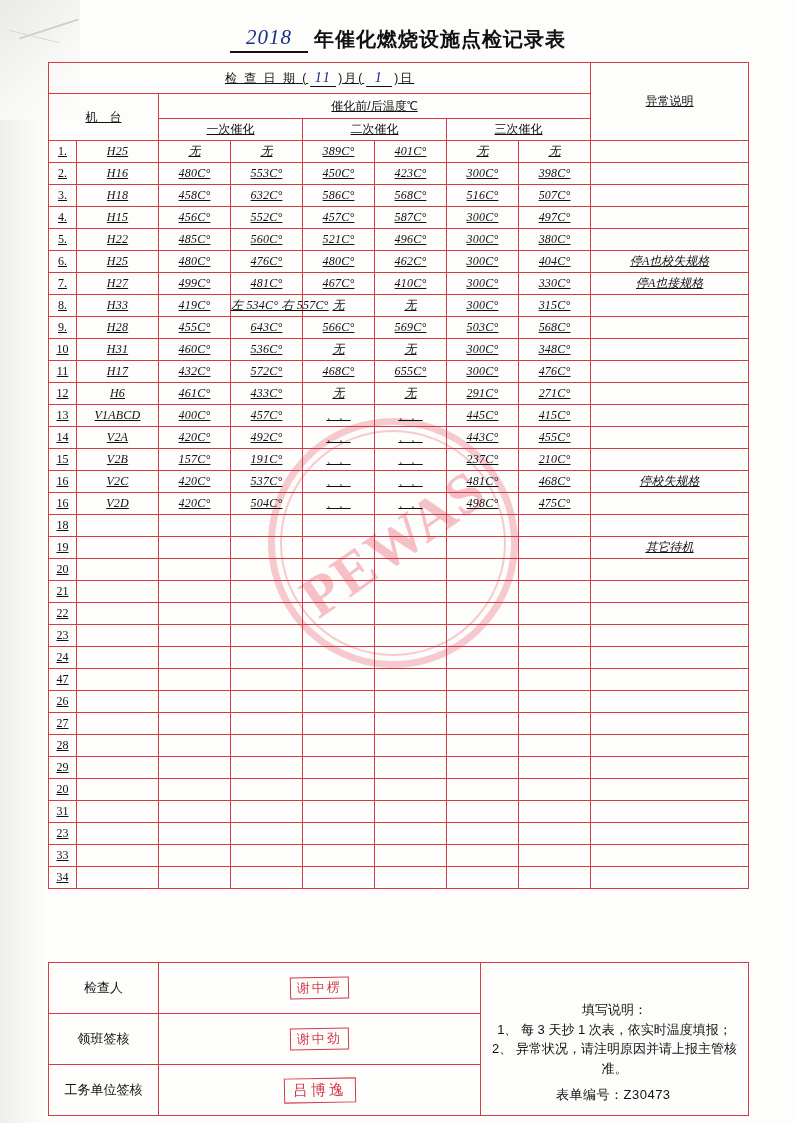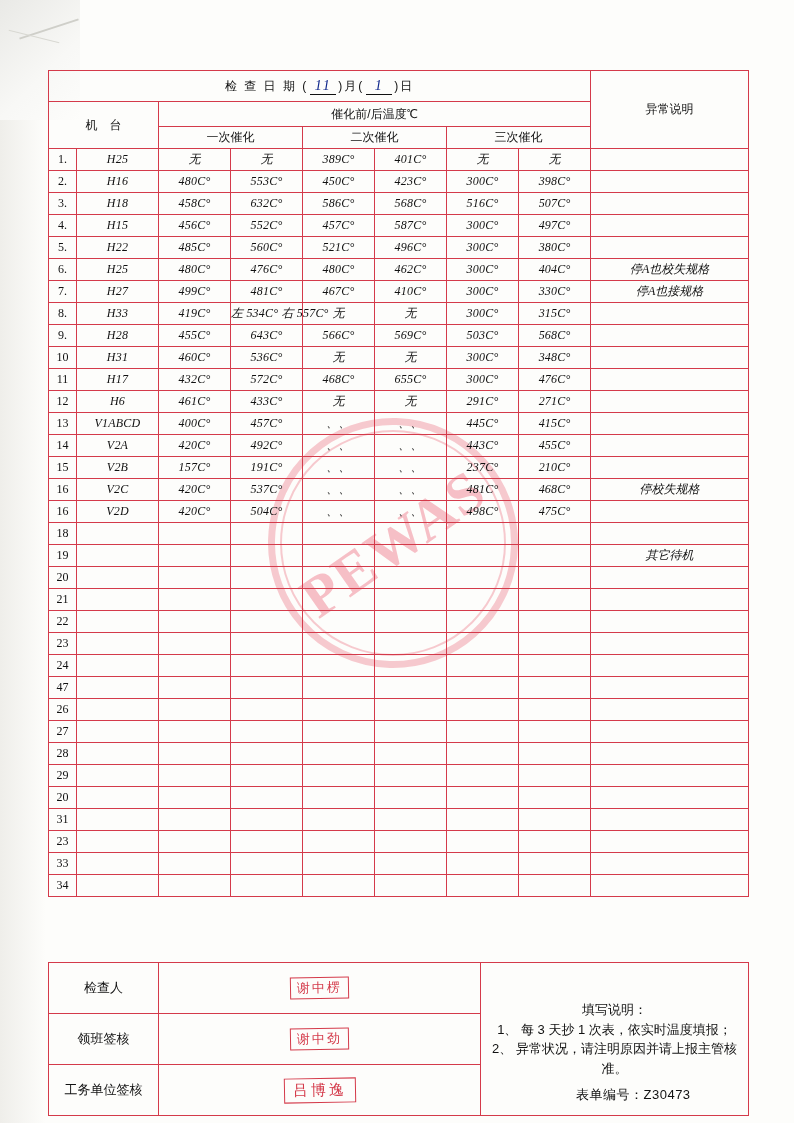--- a/index.html
+++ b/index.html
@@ -78,23 +78,24 @@
     font-size: 20px;
     font-weight: bold;
     letter-spacing: 1px;
     color: #111;
   }
 
   
   .table-wrap {
     position: absolute;
     left: 48px;
-    top: 70px;
+    top: 62px;
     width: 700px;
     z-index: 3;
+    text-decoration: underline;
   }
   table.form {
     border-collapse: collapse;
     width: 700px;
     table-layout: fixed;
   }
   table.form td, table.form th {
     border: 1px solid #d43a4a;
     padding: 0;
     font-size: 12px;
@@ -194,21 +195,21 @@
     letter-spacing: 2px;
     transform: rotate(-1deg);
   }
   .stamp-big {
     font-size: 15px;
     padding: 2px 8px;
     letter-spacing: 3px;
   }
   .form-no {
     position: absolute;
-    left: 576px;
+    left: 556px;
     top: 1086px;
     font-size: 13px;
     letter-spacing: 0.5px;
     z-index: 3;
   }
 
   
   .watermark {
     position: absolute;
     left: 268px;
@@ -249,20 +250,24 @@
 </style>
 </head>
 <body>
 
 <div class="page">
   <div class="scan-edge"></div>
   <div class="scan-corner"></div>
   <div class="scan-line"></div>
   <div class="scan-line2"></div>
 
+  <div class="title-row">
+    <span class="title-year">2018</span>
+    <span class="title-text">年催化燃烧设施点检记录表</span>
+  </div>
 
   <div class="watermark">
     <div class="wm-ring"></div>
     <div class="wm-ring2"></div>
     <div class="wm-text">PEWAS</div>
   </div>
 
   <div class="table-wrap">
     <table class="form">
       <colgroup>

